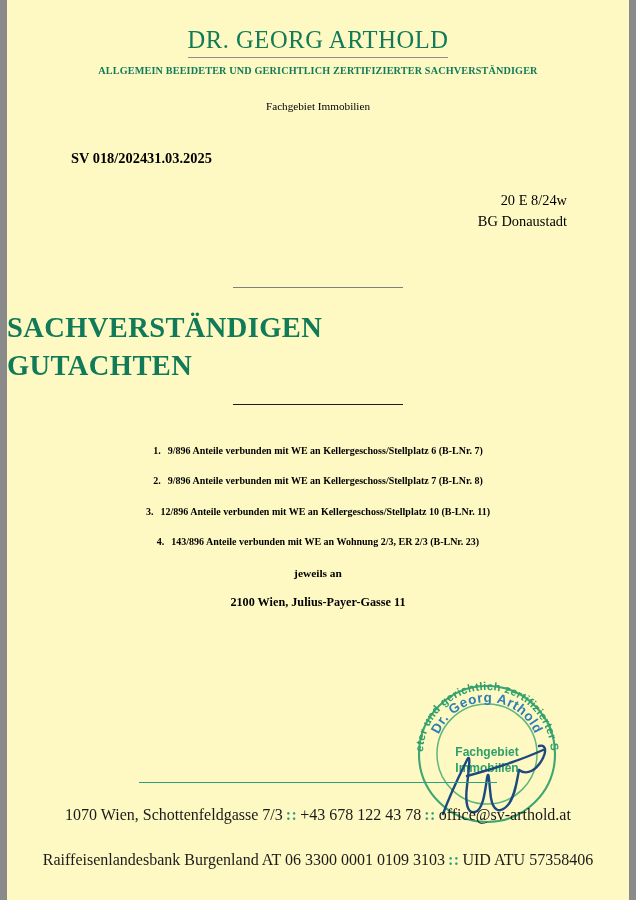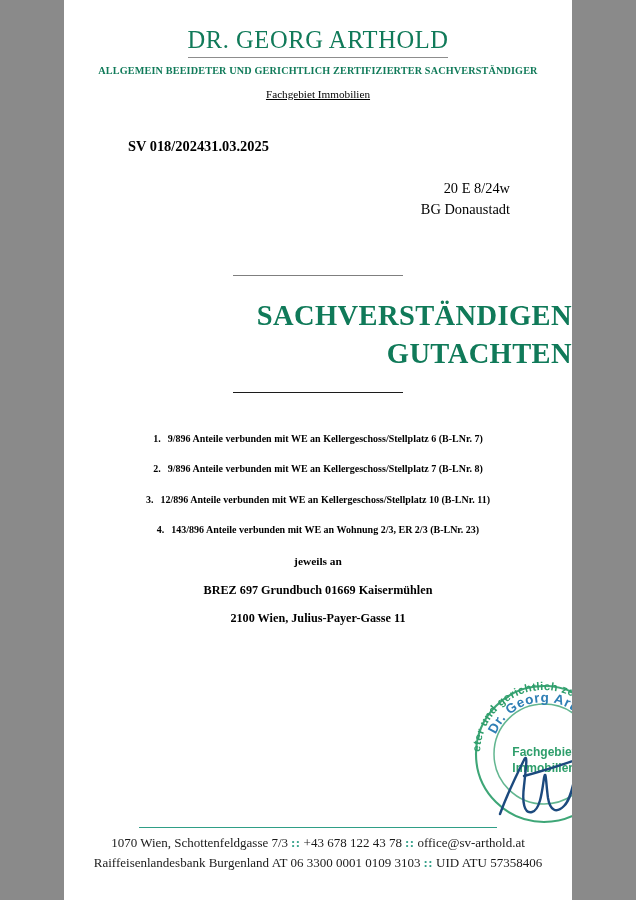--- a/index.html
+++ b/index.html
@@ -5,24 +5,24 @@
   html, body {
     margin: 0;
     padding: 0;
     background: #8a8a8a;
   }
   body {
     font-family: "Liberation Serif", "DejaVu Serif", serif;
   }
   .page {
     position: relative;
-    width: 508px;
+    width: 622px;
     height: 900px;
     margin: 0 auto;
-    background: #ffffff;
+    background: #fef9c3;
     overflow: hidden;
     box-sizing: border-box;
   }
 
   
   .letterhead {
     padding-top: 26px;
     text-align: center;
   }
   .lh-name {
@@ -41,25 +41,24 @@
   }
   .lh-sub {
     margin-top: 7px;
     font-size: 10.2px;
     font-weight: bold;
     letter-spacing: 0.15px;
     color: #107a59;
     line-height: 1.2;
   }
   .lh-field {
-    margin-top: 10px;
+    margin-top: 22px;
     font-size: 11.2px;
     color: #000000;
     line-height: 1.2;
-    text-decoration: underline;
   }
 
   
   .refblock {
     margin-top: 37px;
     padding: 0 62px 0 64px;
     position: relative;
     height: 92px;
     box-sizing: border-box;
   }
@@ -76,21 +75,21 @@
     text-align: right;
     font-size: 14.4px;
     font-weight: normal;
     color: #000;
     line-height: 1.42;
   }
 
   
   .titleblock {
     margin-top: 45px;
-    text-align: right;
+    text-align: left;
   }
   .title-rule-top {
     width: 170px;
     height: 0;
     margin: 0 auto;
     border-top: 1.6px solid #7f7f7f;
   }
   .title-rule-bottom {
     width: 170px;
     height: 0;
@@ -158,24 +157,25 @@
     bottom: 27px;
     text-align: center;
   }
   .footer-rule {
     width: 358px;
     height: 0;
     margin: 0 auto 5px auto;
     border-top: 1.3px solid #2f9e86;
   }
   .footer-line {
-    font-size: 13px;
+    font-size: 16px;
     color: #1a1a1a;
     line-height: 1.55;
     white-space: nowrap;
+    margin-top: 20px;
   }
   .sep {
     color: #2f9e86;
     font-weight: bold;
     letter-spacing: 0.4px;
     padding: 0 3px;
   }
 </style>
 </head>
 <body>
@@ -219,21 +219,20 @@
     <div class="item-line">
       <span class="item-num">3.</span><span>12/896 Anteile verbunden mit WE an Kellergeschoss/Stellplatz 10 (B-LNr. 11)</span>
     </div>
     <div class="item-line">
       <span class="item-num">4.</span><span>143/896 Anteile verbunden mit WE an Wohnung 2/3, ER 2/3 (B-LNr. 23)</span>
     </div>
   </div>
 
   <div class="propblock">
     <div class="prop-lead">jeweils an</div>
-    <div class="prop-line">BREZ 697 Grundbuch 01669 Kaisermühlen</div>
     <div class="prop-line">2100 Wien, Julius-Payer-Gasse 11</div>
   </div>
 
   <div class="stamp-wrap">
     <svg class="stamp-svg" width="170" height="160" viewBox="0 0 170 160">
       <defs>
         <path id="ringPath" d="M 18,82 A 64,64 0 1 1 146,82"></path>
         <path id="ringPathLower" d="M 146,82 A 64,64 0 1 1 18,82"></path>
         <path id="arcPath" d="M 30,82 A 52,52 0 0 1 134,82"></path>
         <linearGradient id="ringGrad" x1="0" y1="0" x2="1" y2="0">

